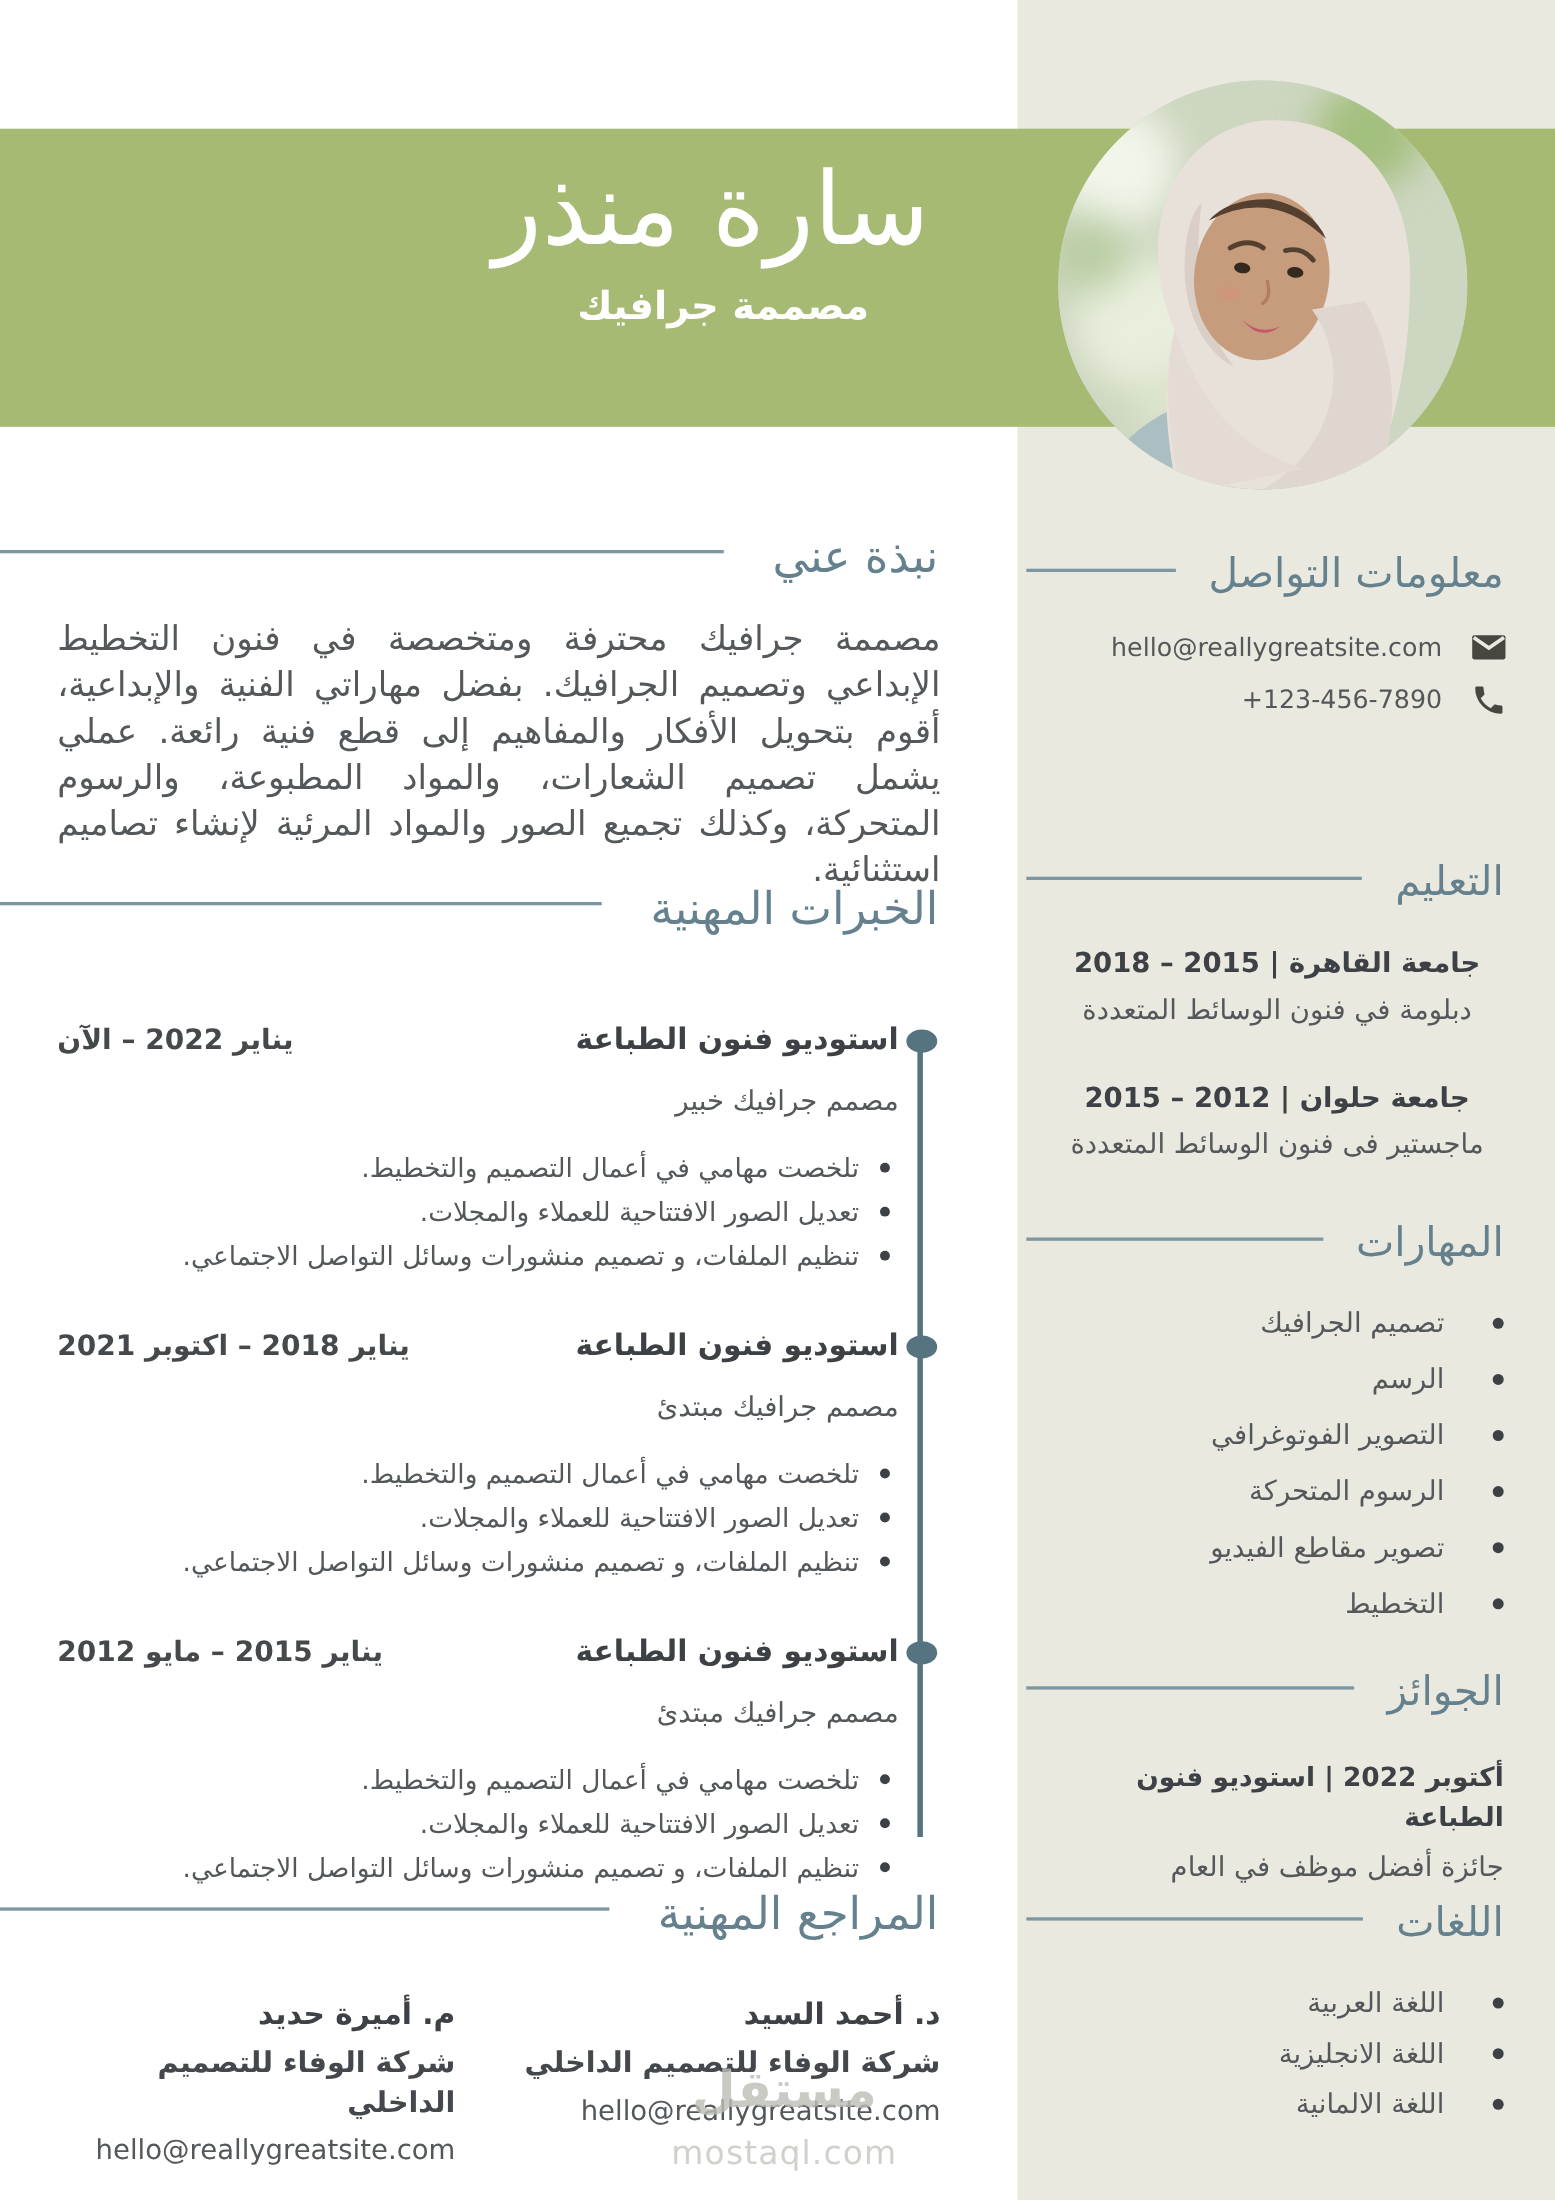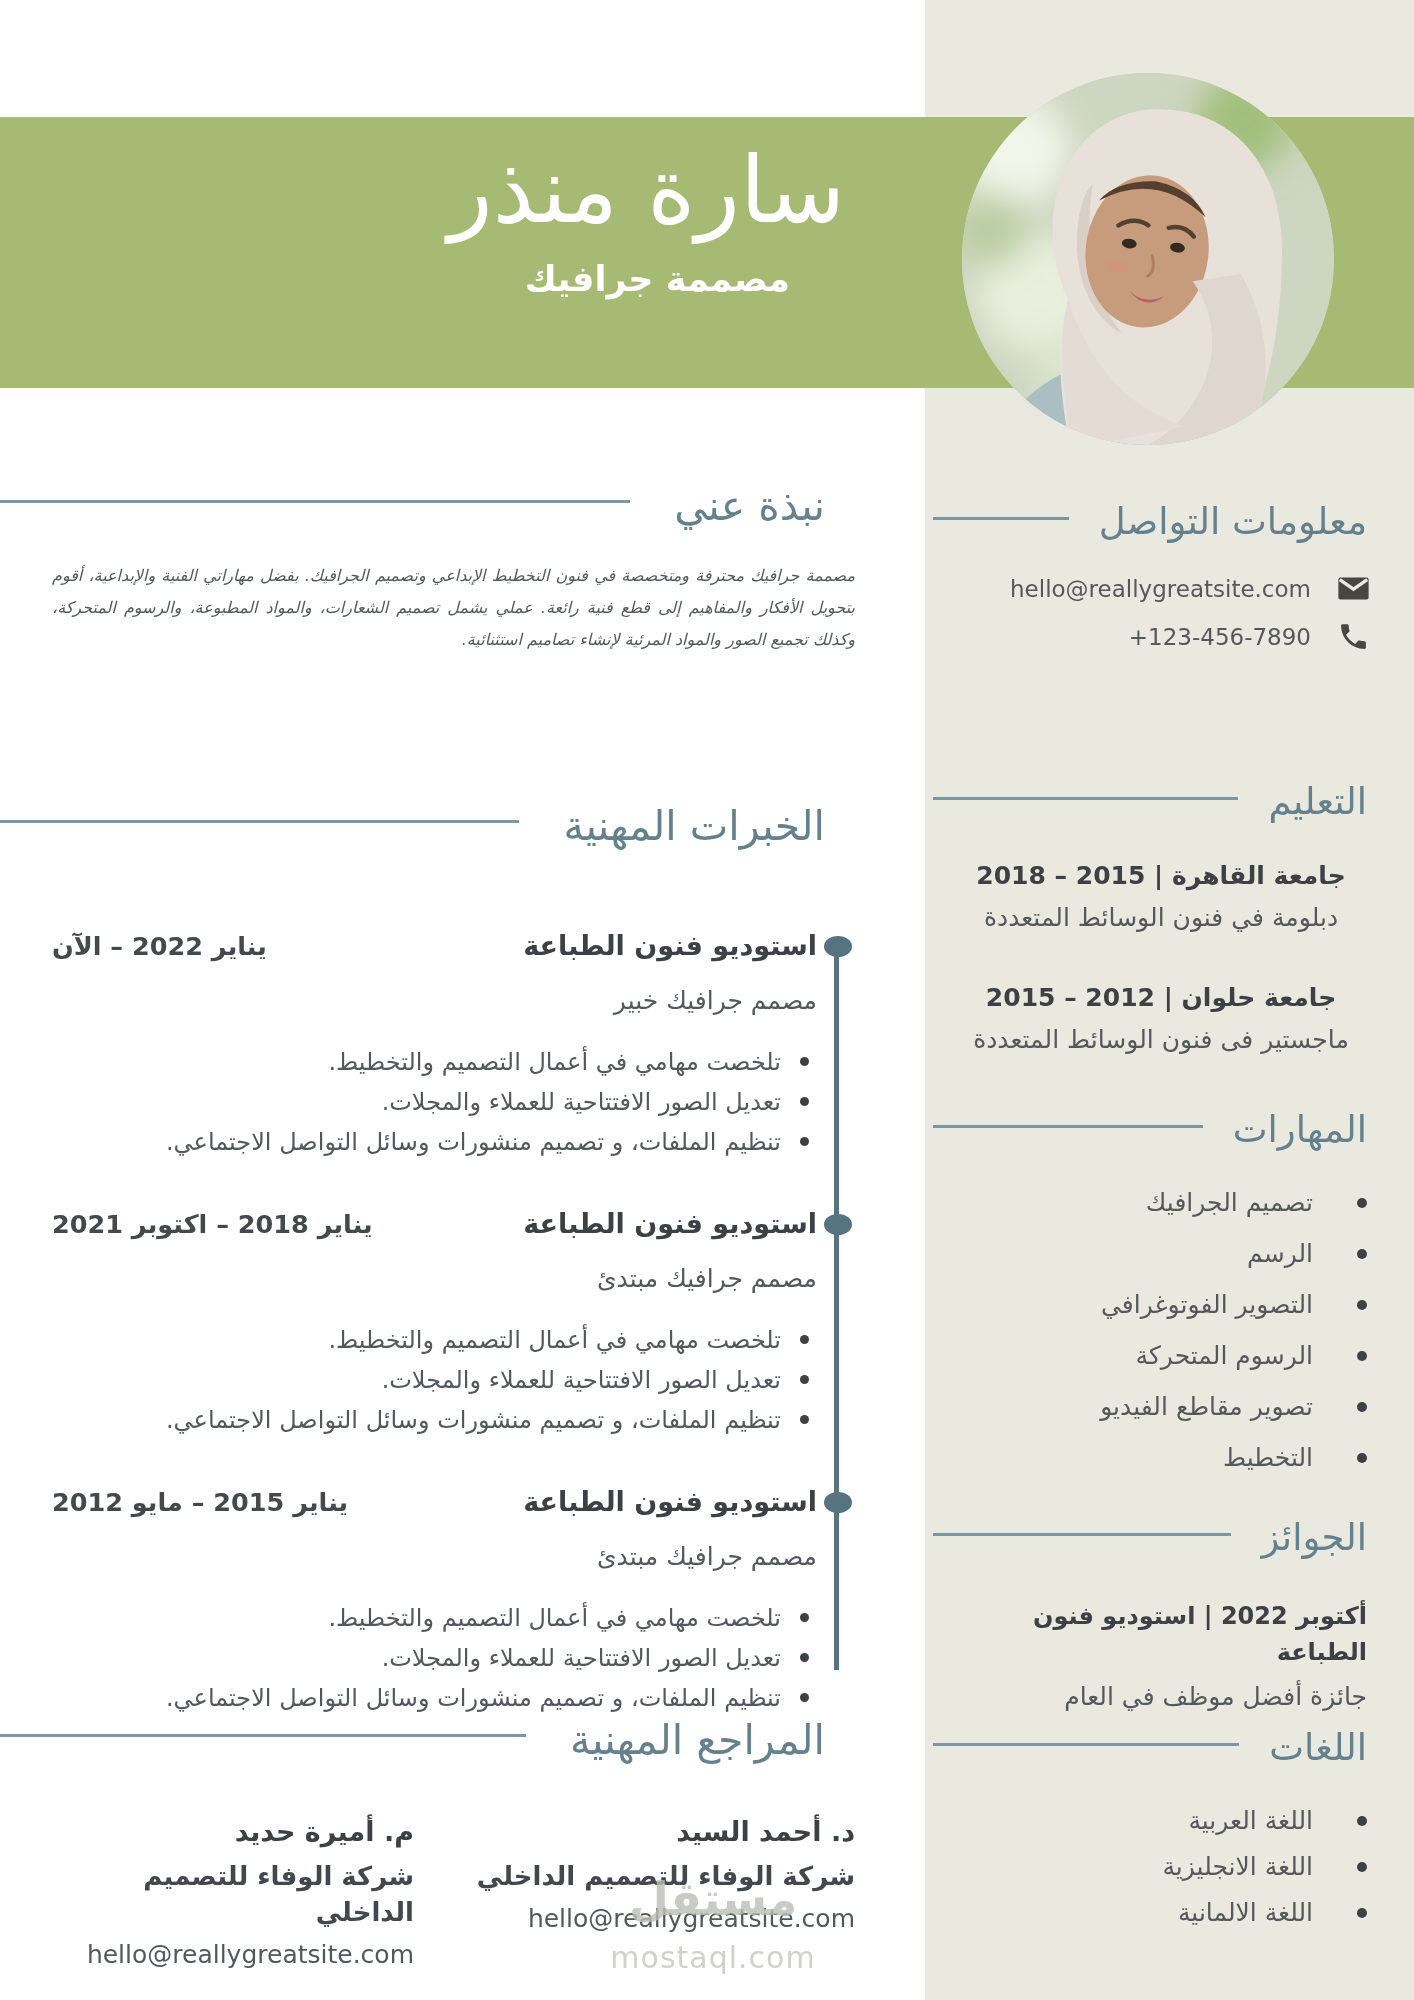--- a/index.html
+++ b/index.html
@@ -37,24 +37,24 @@
   .award-name{font-size:25px; color:var(--body); line-height:36px; margin-top:9px;}
   
   .banner{position:absolute; left:0; top:117px; width:1414px; height:271px; background:var(--green); z-index:2;}
   .name-block{position:absolute; top:14px; right:569px; text-align:right; direction:rtl; color:#fff;}
   .name-main{font-size:92px; font-weight:400; line-height:1.3; white-space:nowrap;}
   .name-sub{font-size:35px; font-weight:700; margin-top:8px; margin-right:55px;}
   .photo{position:absolute; left:962px; top:73px; width:372px; height:372px; border-radius:50%; overflow:hidden; z-index:3; background:#cdd6c0;}
   .photo svg{width:100%; height:100%; display:block;}
   
   .sec{position:absolute; left:0; width:925px; z-index:1;}
-  .sec-head{display:flex; direction:rtl; align-items:center; padding-right:100px;}
+  .sec-head{display:flex; direction:rtl; align-items:center; padding-right:72px;}
   .sec-head .t{color:var(--teal); font-size:41px; font-weight:500; white-space:nowrap; line-height:56px;}
   .sec-head .line{flex:1; height:3px; background:var(--rule); margin-right:44px; position:relative; top:-5px;}
-  .about-text{margin:26px 70px 0 52px; direction:rtl; text-align:justify; font-size:16px; line-height:32px; color:var(--body);font-style:italic;}
+  .about-text{margin:26px 70px 0 52px; direction:rtl; text-align:justify; font-size:31px; line-height:42px; color:var(--body);}
   .exp-wrap{position:relative; margin:74px 70px 0 52px;}
   .exp-vline{position:absolute; right:16px; top:18px; height:724px; width:5px; background:var(--timeline);}
   .exp-entry{position:relative; direction:rtl; padding-right:38px; margin-bottom:44px; min-height:231px;}
   .exp-dot{position:absolute; right:3px; top:8px; width:28px; height:21px; border-radius:50%; background:var(--timeline);}
   .exp-head{display:flex; justify-content:space-between; align-items:flex-start;}
   .exp-company{font-size:27px; font-weight:700; color:var(--ink); line-height:36px;}
   .exp-date{font-size:25.5px; font-weight:600; color:#46494c; line-height:36px; white-space:nowrap;}
   .exp-role{margin-top:20px; font-size:25px; color:var(--body); line-height:34px;}
   .exp-bullets{list-style:none; margin-top:24px;}
   .exp-bullets li{position:relative; padding-right:36px; font-size:24px; line-height:40px; color:var(--body);}

